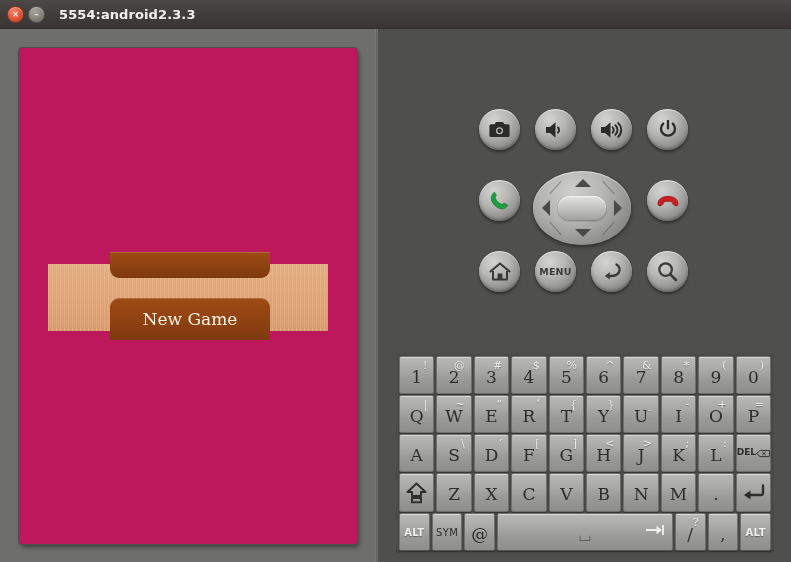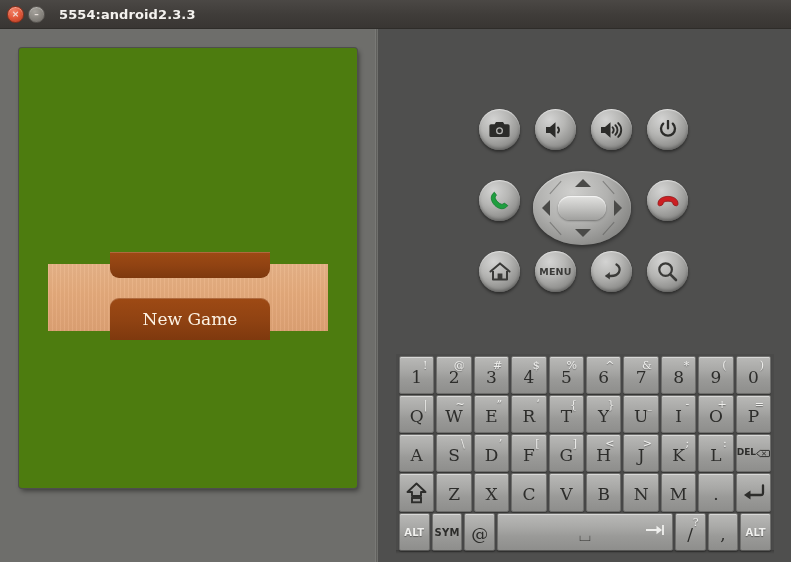--- a/index.html
+++ b/index.html
@@ -82,22 +82,22 @@
     position: absolute;
     left: 378px; top: 0;
     width: 413px; height: 533px;
     background: #4f4f4e;
   }
 
   
   .screen-frame {
     position: absolute;
     left: 19px; top: 19px;
-    width: 338px; height: 440px;
-    background: #4d7c0f;
+    width: 338px; height: 496px;
+    background: #be185d;
     border-radius: 3px;
     box-shadow: 0 0 0 1px #4e4e4c, 2px 3px 5px rgba(0,0,0,.45);
     overflow: hidden;
   }
   .game-panel {
     position: absolute;
     left: 29px; top: 216px;
     width: 280px; height: 67px;
     background:
       repeating-linear-gradient(to right,
@@ -253,21 +253,21 @@
   .key-word {
     font-size: 10px;
     font-weight: bold;
     color: #f0f0ee;
     letter-spacing: .3px;
     font-family: "DejaVu Sans", sans-serif;
     text-shadow: 0 1px 1px rgba(0,0,0,.4);
   }
   .key-word-dark {
     font-size: 10px;
-    font-weight: bold;
+    font-weight: normal;
     color: #2d2d2b;
     letter-spacing: .3px;
     font-family: "DejaVu Sans", sans-serif;
   }
   .key.k-space { flex: 6.05 1 0; justify-content: center; }
   .key.k-del { flex: 1 1 0; flex-direction: row; }
   .del-word {
     font-size: 9px; font-weight: bold; color: #2d2d2b;
     font-family: "DejaVu Sans", sans-serif; line-height: 1;
     margin-bottom: 1px;

